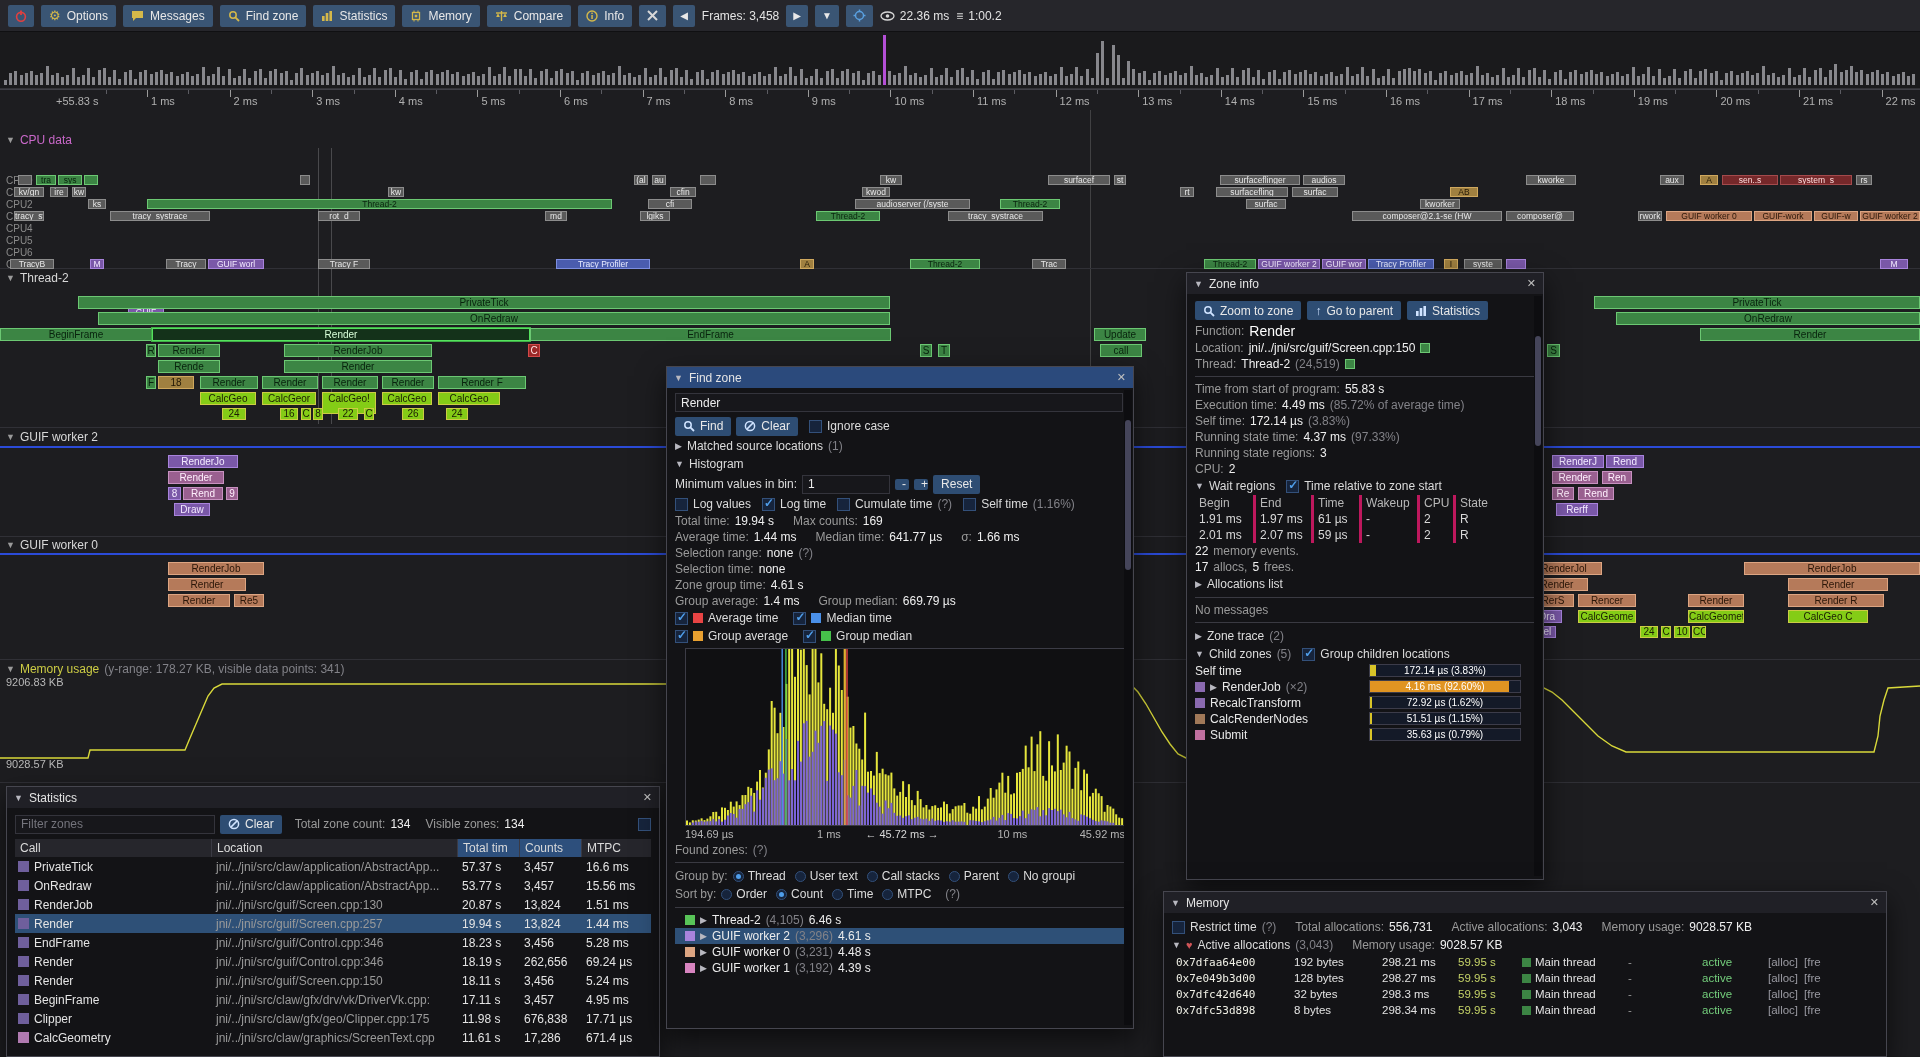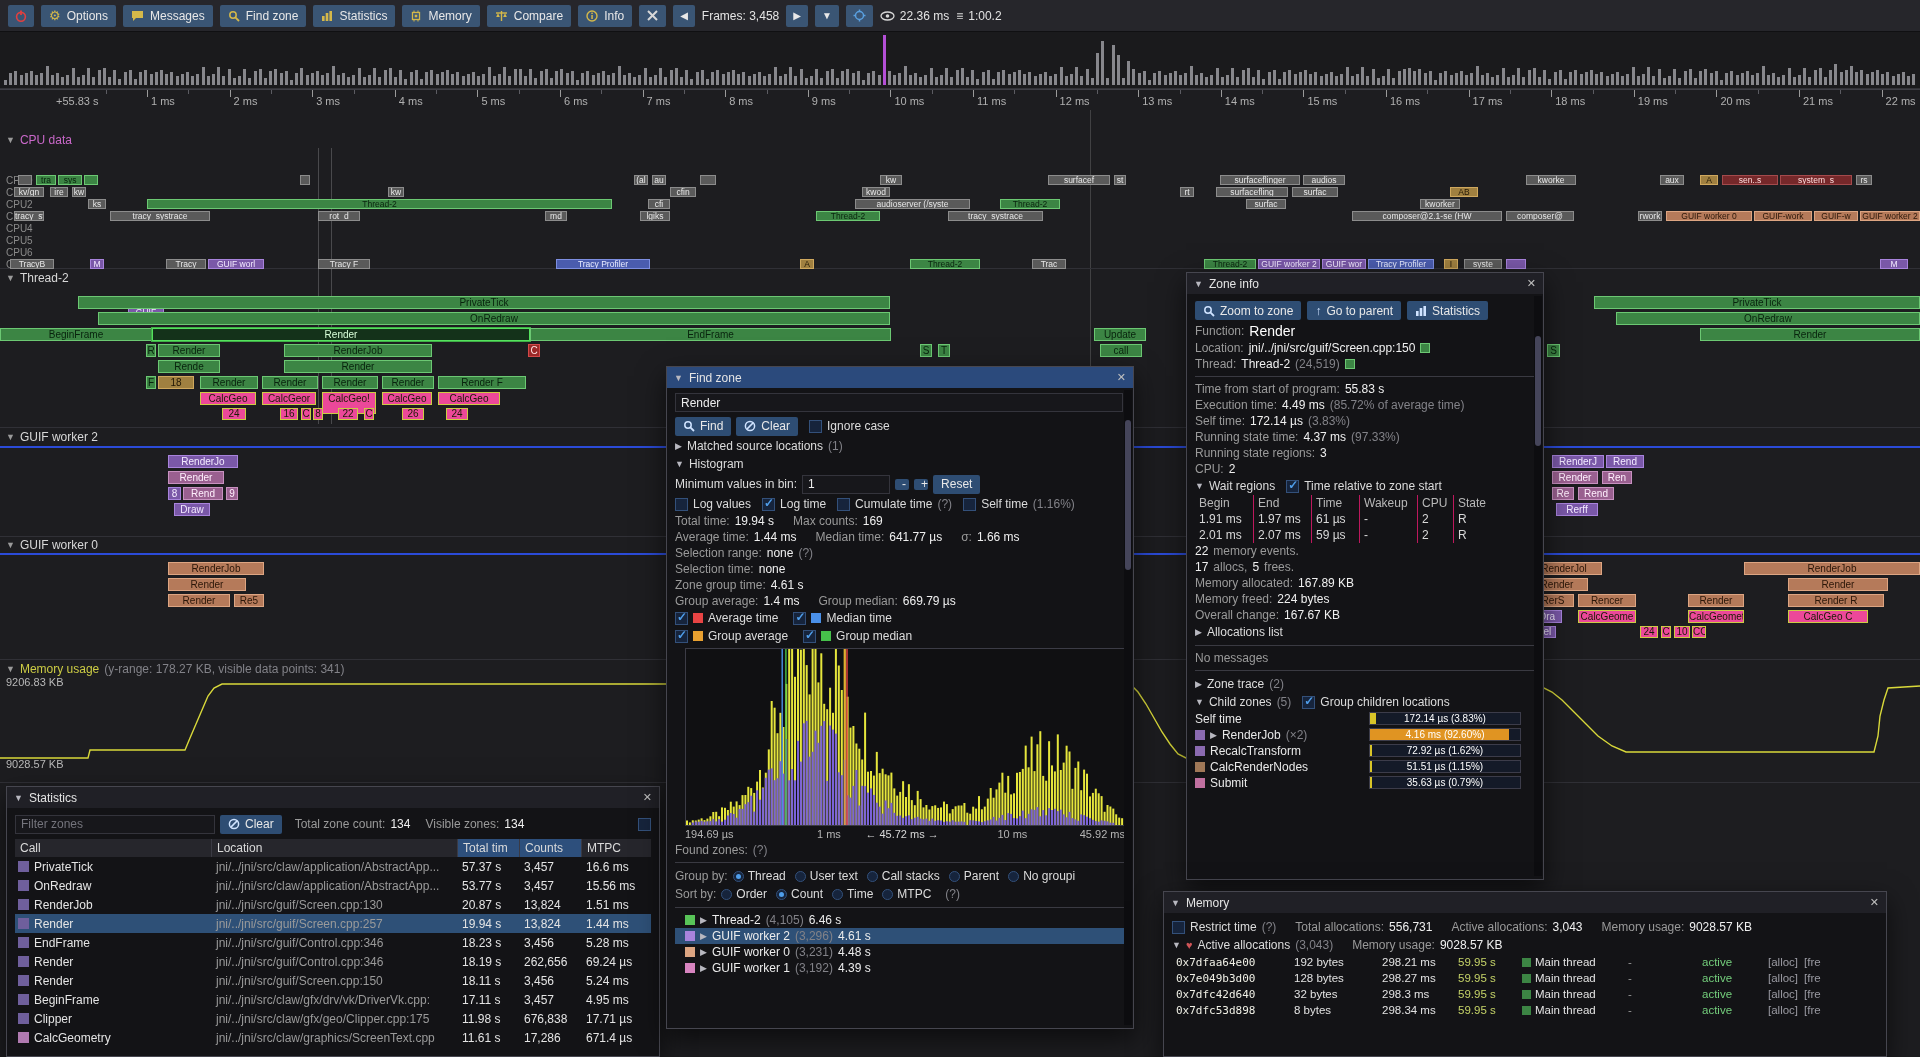--- a/index.html
+++ b/index.html
@@ -33,21 +33,21 @@
   .fend{position:absolute;top:4px;width:1px;height:11px;background:#9a9aa0}
   .flabel{position:absolute;top:2px;background:#1d1d20;padding:0 7px;color:#e6e6e6;font-size:12px;white-space:nowrap}
   .fsplit{position:absolute;top:2px;width:2px;height:16px;background:#e8e8e8}
 
   
   #timeline{position:absolute;inset:0;z-index:1}
   .zone{position:absolute;border:1px solid;font-size:10px;text-align:center;white-space:nowrap;
     overflow:hidden;cursor:pointer}
   .zc-green{background:#3c8544;border-color:#6cc873;color:#08230d}
   .zc-greenSel{background:#14321a;border-color:#55e25e;color:#d9ffd9;box-shadow:0 0 0 1px #3fae46}
-  .zc-yellow{background:#ec4899;border-color:#cccc44;color:#1c1c04}
+  .zc-yellow{background:#84cc16;border-color:#cccc44;color:#1c1c04}
   .zc-tan{background:#a08040;border-color:#cfa85e;color:#221705}
   .zc-red{background:#9c2828;border-color:#d34848;color:#ffe2e2}
   .zc-purple{background:#7a58a8;border-color:#a883dc;color:#f3eaff}
   .zc-mauve{background:#9a6090;border-color:#c891c0;color:#ffeffd}
   .zc-salmon{background:#b57a5a;border-color:#dda582;color:#2a1608}
   .zc-blue{background:#4a5cae;border-color:#7d8ee0;color:#e8ecff}
   .zc-gray{background:#5a5a5a;border-color:#8c8c8c;color:#e8e8e8}
   .zc-darkred{background:#76282a;border-color:#a44a4c;color:#ffdede}
   .cpulab{position:absolute;left:6px;font-size:10px;color:#8a8a8a}
   .sechdr{position:absolute;left:6px;font-size:12px;color:#d8d8d8;display:flex;gap:5px;align-items:center}
@@ -111,21 +111,21 @@
   #fz-axis{position:relative;height:15px;font-size:11px;color:#b4b4b4;margin-left:10px;width:440px}
   #fz-axis span{position:absolute;top:1px;white-space:nowrap}
   .fzg{display:flex;align-items:center;gap:5px;height:16px;padding-left:10px;cursor:pointer;white-space:nowrap}
   .fzg.sel{background:#2e5077}
   .fzg .gname{color:#ececec}.fzg .gtime{color:#ececec}
 
   
   .fnval{color:#ffffff;font-size:14px}
   .zwr{display:grid;grid-template-columns:58px 58px 48px 58px 36px 42px;height:16px;align-items:center;width:302px}
   .zwr.head{color:#b8b8b8}
-  .zwc{border-left:1px solid #be185d;padding-left:4px;overflow:hidden;white-space:nowrap;height:16px;line-height:16px}
+  .zwc{border-left:3px solid #be185d;padding-left:4px;overflow:hidden;white-space:nowrap;height:16px;line-height:16px}
   .zwc:first-child{border-left:none}
   .zic{position:relative;display:flex;align-items:center;gap:5px;height:16px;white-space:nowrap;cursor:pointer}
   .zic .zname{color:#e8e8e8}
   .zbar{position:absolute;right:14px;top:1px;width:152px;height:13px;background:#141a28;border:1px solid #3c3c4a}
   .zfill{position:absolute;left:0;top:0;height:11px}
   .ztext{position:absolute;left:0;top:0;width:150px;text-align:center;font-size:10px;line-height:11px;color:#fff}
 
   
   .mwh,.mwr{display:grid;grid-template-columns:118px 88px 76px 64px 106px 74px 66px 1fr;align-items:center;height:16px}
   .mwh{color:#d6d6d6;margin-top:2px}
@@ -750,21 +750,21 @@
       <div class="zone zc-gray" style="left: 72px; top: 187px; width: 14px; height: 10px; line-height: 8px; font-size: 8.5px;">kw</div>
       <div class="zone zc-gray" style="left: 388px; top: 187px; width: 16px; height: 10px; line-height: 8px; font-size: 8.5px;">kw</div>
       <div class="zone zc-gray" style="left: 670px; top: 187px; width: 26px; height: 10px; line-height: 8px; font-size: 8.5px;">cfin</div>
       <div class="zone zc-gray" style="left: 862px; top: 187px; width: 28px; height: 10px; line-height: 8px; font-size: 8.5px;">kwod</div>
       <div class="zone zc-gray" style="left: 1180px; top: 187px; width: 14px; height: 10px; line-height: 8px; font-size: 8.5px;">rt</div>
       <div class="zone zc-gray" style="left: 1216px; top: 187px; width: 72px; height: 10px; line-height: 8px; font-size: 8.5px;">surfacefling</div>
       <div class="zone zc-gray" style="left: 1292px; top: 187px; width: 46px; height: 10px; line-height: 8px; font-size: 8.5px;">surfac</div>
       <div class="zone zc-tan" style="left: 1450px; top: 187px; width: 28px; height: 10px; line-height: 8px; font-size: 8.5px;">AB</div>
       <div class="zone zc-gray" style="left: 88px; top: 199px; width: 18px; height: 10px; line-height: 8px; font-size: 8.5px;">ks</div>
       <div class="zone zc-green" style="left: 147px; top: 199px; width: 465px; height: 10px; line-height: 8px; font-size: 8.5px;">Thread-2</div>
-      <div class="zone zc-gray" style="left: 648px; top: 199px; width: 22px; height: 10px; line-height: 8px; font-size: 8.5px;">cfi</div>
+      <div class="zone zc-gray" style="left: 648px; top: 199px; width: 44px; height: 10px; line-height: 8px; font-size: 8.5px;">cfi</div>
       <div class="zone zc-gray" style="left: 855px; top: 199px; width: 115px; height: 10px; line-height: 8px; font-size: 8.5px;">audioserver (/syste</div>
       <div class="zone zc-green" style="left: 1000px; top: 199px; width: 60px; height: 10px; line-height: 8px; font-size: 8.5px;">Thread-2</div>
       <div class="zone zc-gray" style="left: 1246px; top: 199px; width: 40px; height: 10px; line-height: 8px; font-size: 8.5px;">surfac</div>
       <div class="zone zc-gray" style="left: 1420px; top: 199px; width: 40px; height: 10px; line-height: 8px; font-size: 8.5px;">kworker</div>
       <div class="zone zc-gray" style="left: 14px; top: 211px; width: 30px; height: 10px; line-height: 8px; font-size: 8.5px;">tracy_syn</div>
       <div class="zone zc-gray" style="left: 110px; top: 211px; width: 100px; height: 10px; line-height: 8px; font-size: 8.5px;">tracy_systrace</div>
       <div class="zone zc-gray" style="left: 318px; top: 211px; width: 42px; height: 10px; line-height: 8px; font-size: 8.5px;">rot_d</div>
       <div class="zone zc-gray" style="left: 545px; top: 211px; width: 22px; height: 10px; line-height: 8px; font-size: 8.5px;">md</div>
       <div class="zone zc-gray" style="left: 640px; top: 211px; width: 30px; height: 10px; line-height: 8px; font-size: 8.5px;">lgiks</div>
       <div class="zone zc-green" style="left: 816px; top: 211px; width: 64px; height: 10px; line-height: 8px; font-size: 8.5px;">Thread-2</div>
@@ -1600,34 +1600,20 @@
         <div class="fr z">
           <span class="val">22</span>
           <span class="lbl">memory events.</span>
         </div>
         <div class="fr z">
           <span class="val">17</span>
           <span class="lbl">allocs,</span>
           <span class="val">5</span>
           <span class="lbl">frees.</span>
         </div>
-        <div id="zi-mem">
-          <div class="fr z">
-            <div class="lbl">Memory allocated:</div>
-            <div class="val">167.89 KB</div>
-          </div>
-          <div class="fr z">
-            <div class="lbl">Memory freed:</div>
-            <div class="val">224 bytes</div>
-          </div>
-          <div class="fr z">
-            <div class="lbl">Overall change:</div>
-            <div class="val">167.67 KB</div>
-          </div>
-        </div>
         <div class="fr">
           <span class="tri">▶</span>
           <span class="tl">Allocations list</span>
         </div>
         <div class="hr"></div>
         <div class="fr z">
           <span class="lbl">No messages</span>
         </div>
         <div class="hr"></div>
         <div class="fr">

